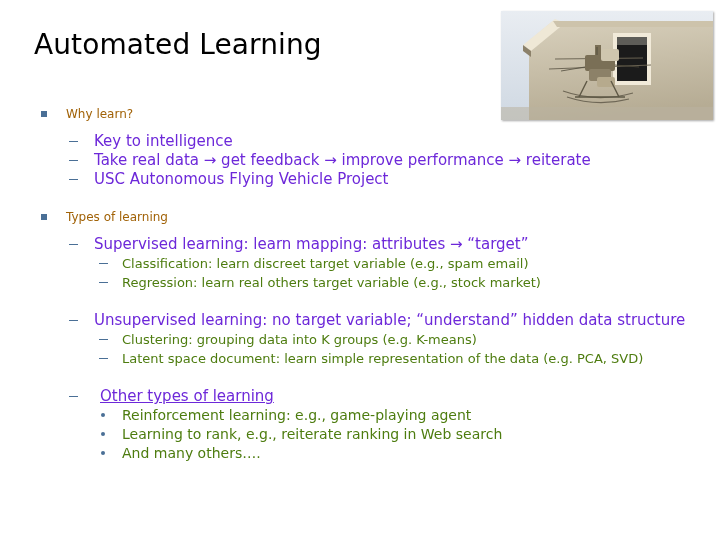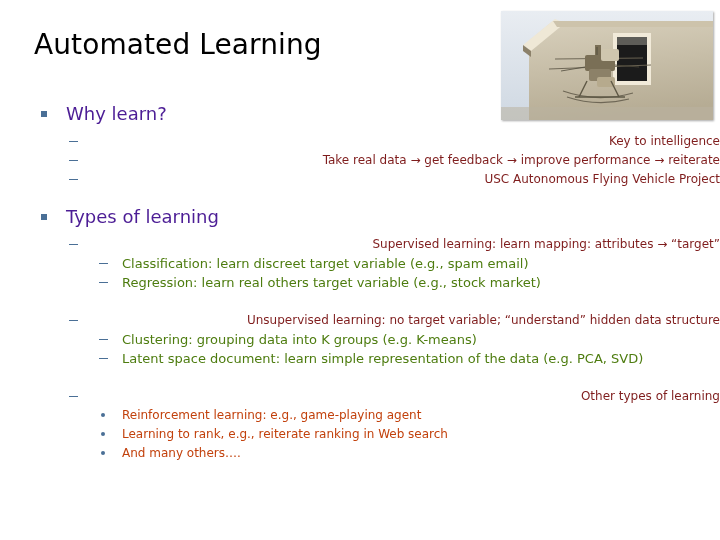--- a/index.html
+++ b/index.html
@@ -67,51 +67,50 @@
   .line {
     position: relative;
     display: block;
     white-space: nowrap;
   }
 
   
   .l1 {
     margin-left: 38px;
     padding-left: 28px;
-    font-size: 18px;
+    font-size: 12px;
     line-height: 22px;
-    color: #4c1d95;
+    color: #a16207;
   }
   .l1 .mk {
     position: absolute;
     left: 3px;
     top: 8px;
     width: 6px;
     height: 6px;
     background: #4a6f96;
   }
 
   
   .l2 {
     margin-left: 68px;
     padding-left: 26px;
-    font-size: 12px;
+    font-size: 15px;
     line-height: 19px;
-    color: #7f1d1d;
-    text-align: right;
+    color: #6d28d9;
   }
   .l2 .mk {
     position: absolute;
     left: 1px;
     top: 9px;
     width: 9px;
     height: 1px;
     background: #4a6f96;
   }
-  .l2.wide { padding-left: 32px; }
+  .l2.wide { padding-left: 32px; text-decoration: underline; }
 
   
   .l3 {
     margin-left: 98px;
     padding-left: 24px;
     font-size: 13px;
     line-height: 19px;
     color: #4d7c0f;
   }
   .l3 .mk {
@@ -120,23 +119,23 @@
     top: 9px;
     width: 9px;
     height: 1px;
     background: #4a6f96;
   }
 
   
   .l3d {
     margin-left: 98px;
     padding-left: 24px;
-    font-size: 12px;
+    font-size: 14px;
     line-height: 19px;
-    color: #c2410c;
+    color: #4d7c0f;
   }
   .l3d .mk {
     position: absolute;
     left: 3px;
     top: 7px;
     width: 4px;
     height: 4px;
     border-radius: 50%;
     background: #4a6f96;
   }

